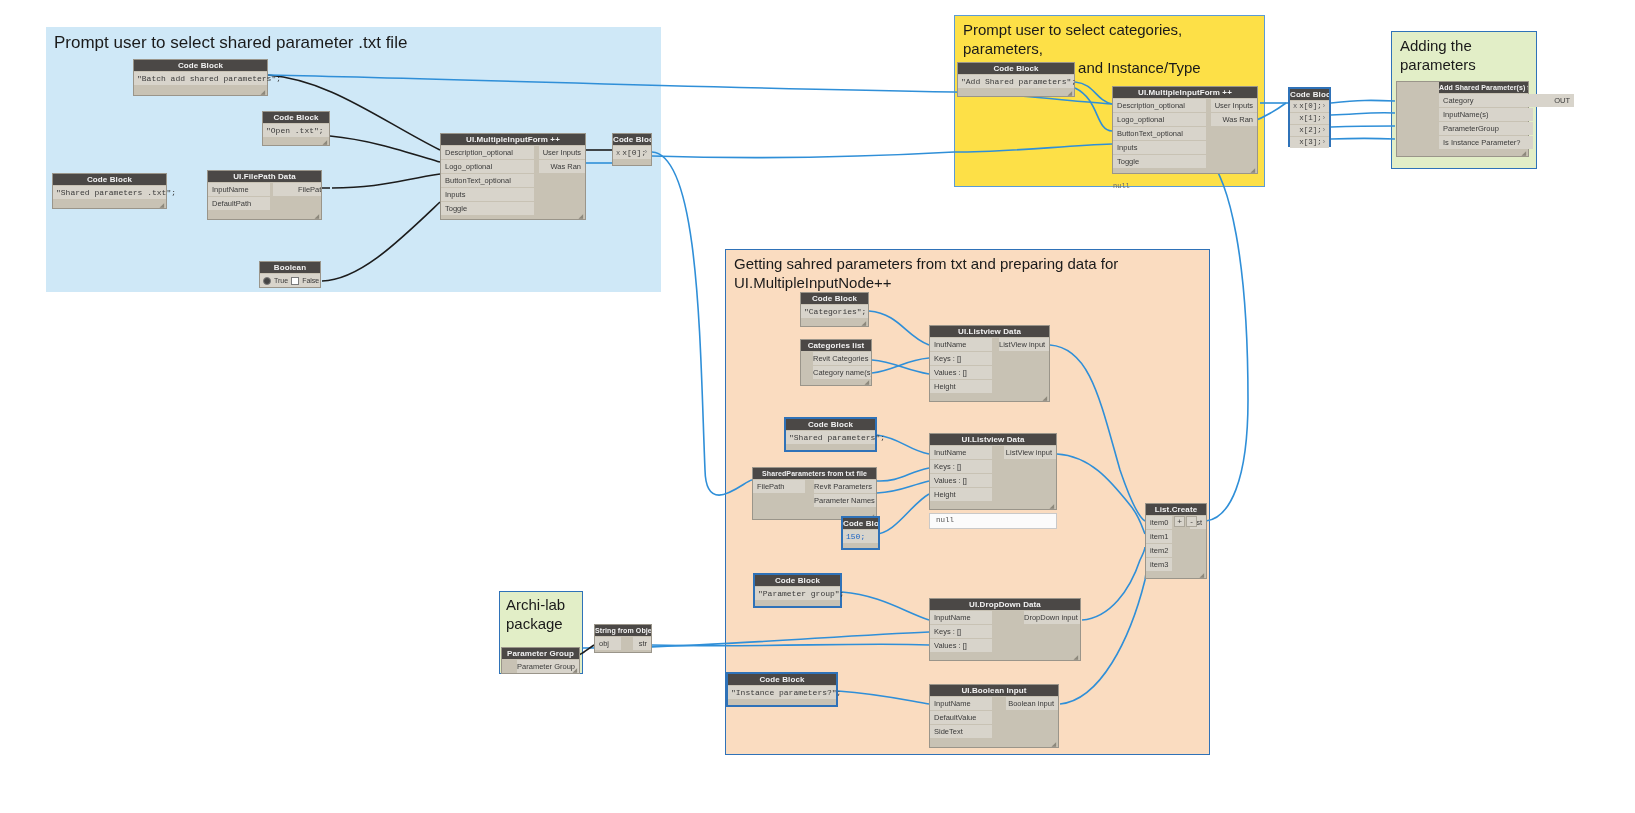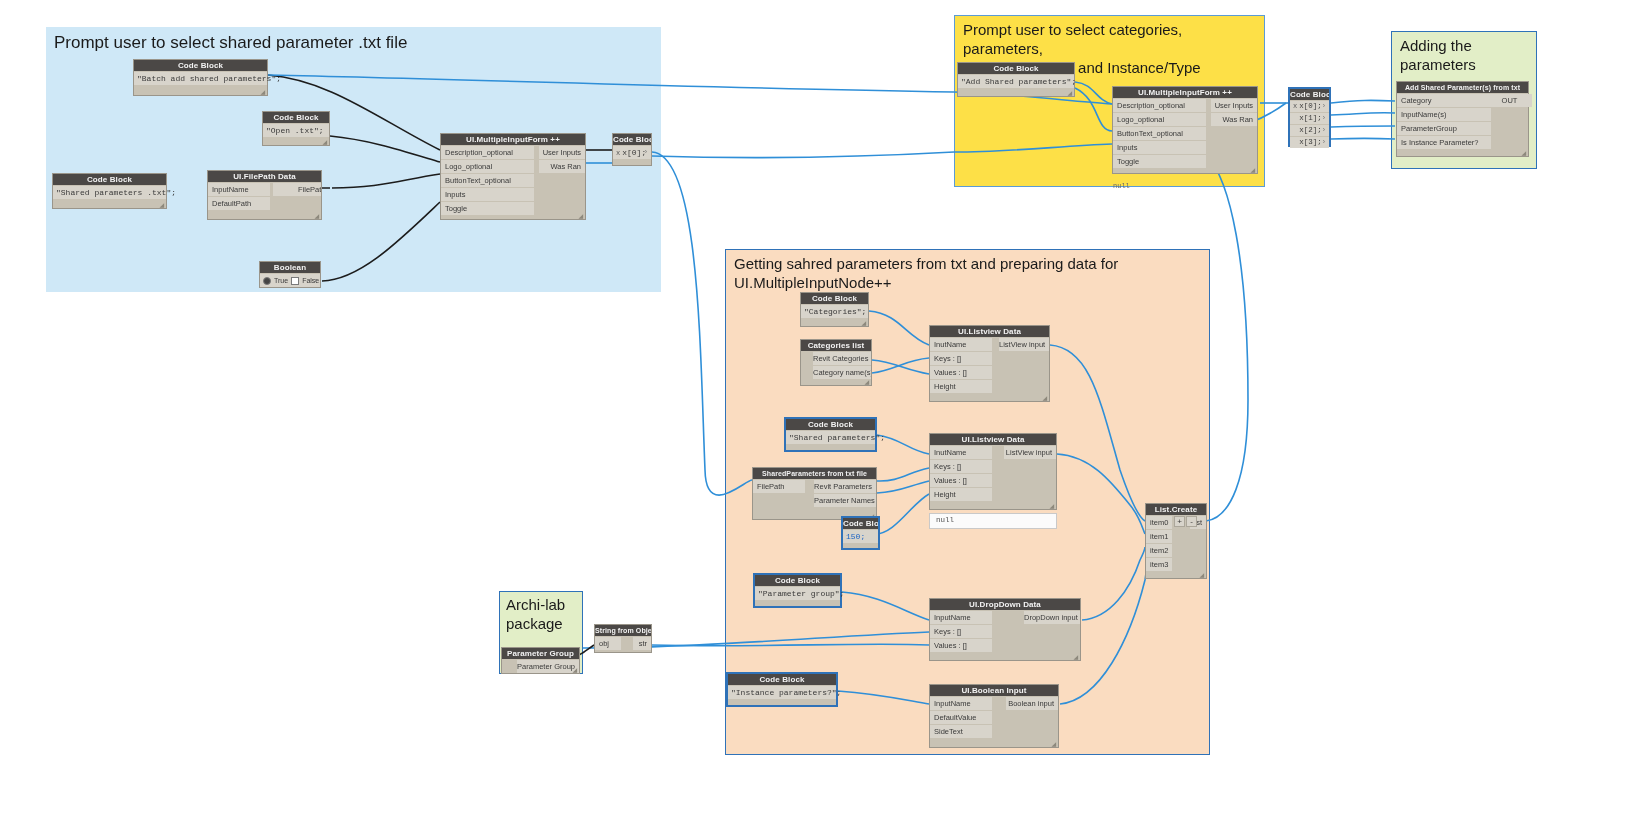--- a/index.html
+++ b/index.html
@@ -264,31 +264,31 @@
       <span class="lead" style="visibility:hidden;">x</span><span>x[1];</span><span class="tick">›</span>
     </div>
     <div class="codeline" style="height:11px;line-height:11px;font-size:7.5px;">
       <span class="lead" style="visibility:hidden;">x</span><span>x[2];</span><span class="tick">›</span>
     </div>
     <div class="codeline" style="height:11px;line-height:11px;font-size:7.5px;">
       <span class="lead" style="visibility:hidden;">x</span><span>x[3];</span><span class="tick">›</span>
     </div>
   </div>
 
-  <div class="node" style="left:1396px;top:81px;width:133px;height:76px;">
+  <div class="node" style="left:1396px;top:81px;width:133px;height:76px;padding-left:42px;">
     <div class="node-hdr" style="font-size:7px;">Add Shared Parameter(s) from txt</div>
     <div class="ioRow">
       <div class="incol" style="width:94px;">
         <div class="port in">Category</div>
         <div class="port in">InputName(s)</div>
         <div class="port in">ParameterGroup</div>
         <div class="port in">Is Instance Parameter?</div>
       </div>
       <div class="outcol">
-        <div class="port out" style="width:41px;text-align:center;">OUT</div>
+        <div class="port out" style="width:41px;">OUT</div>
       </div>
     </div>
     <div class="resize">◢</div>
   </div>
 
   <div class="node" style="left:800px;top:292px;width:69px;height:35px;">
     <div class="node-hdr">Code Block</div>
     <div class="codeline">"Categories";</div>
     <div class="resize">◢</div>
   </div>

